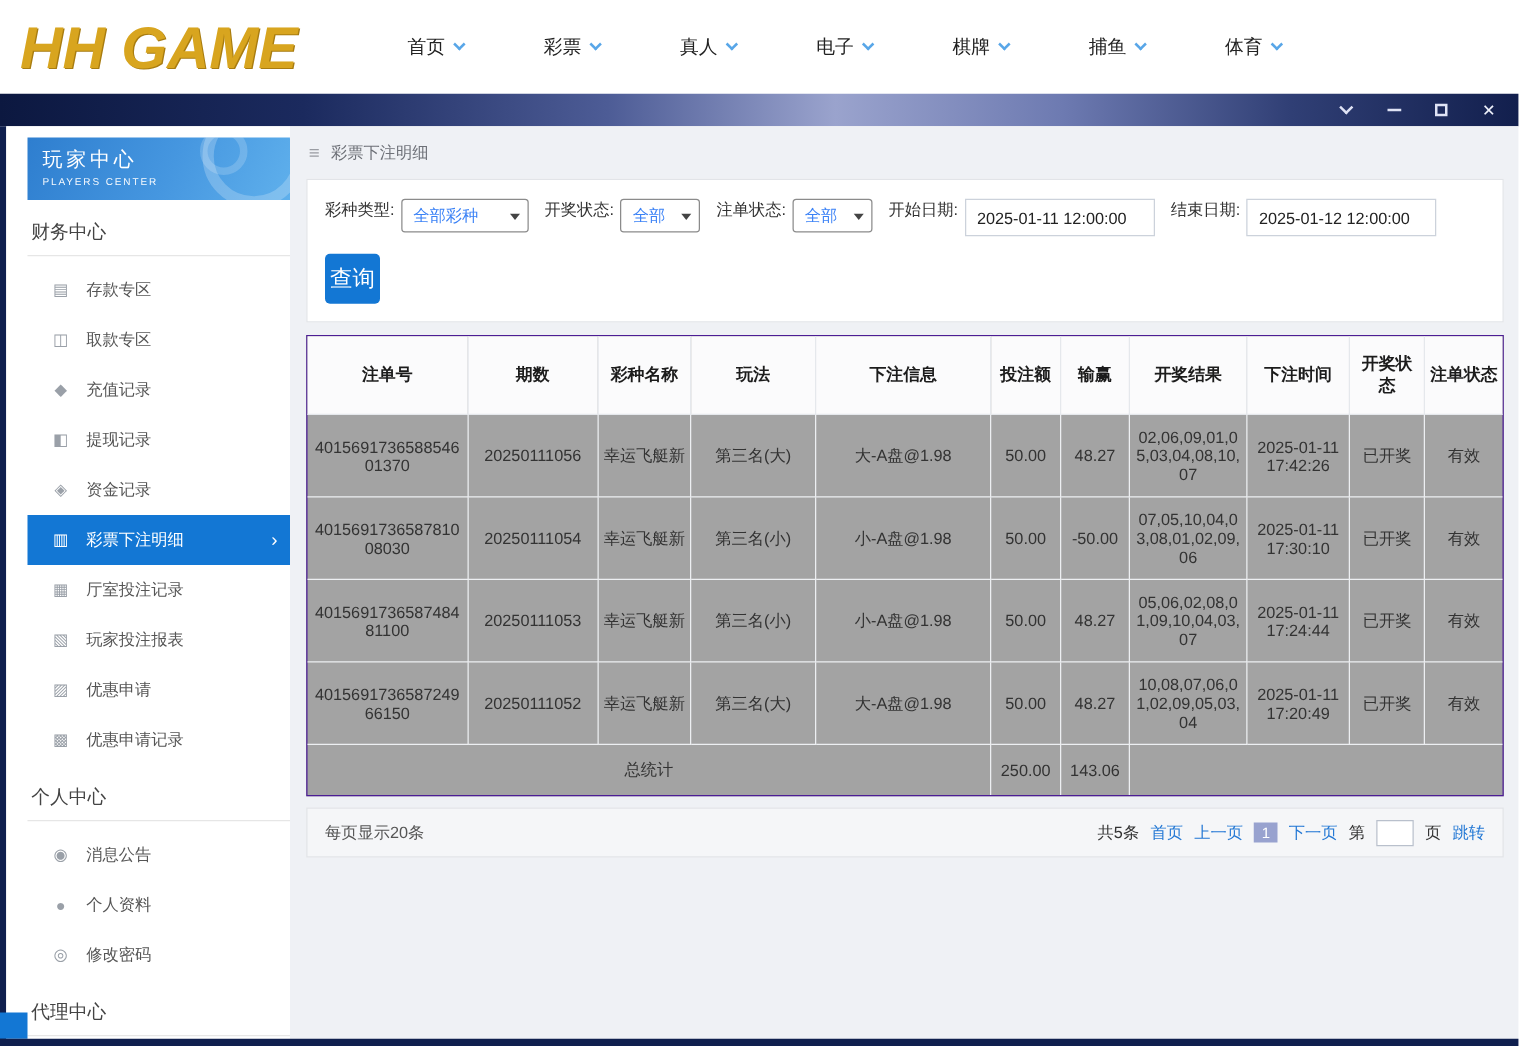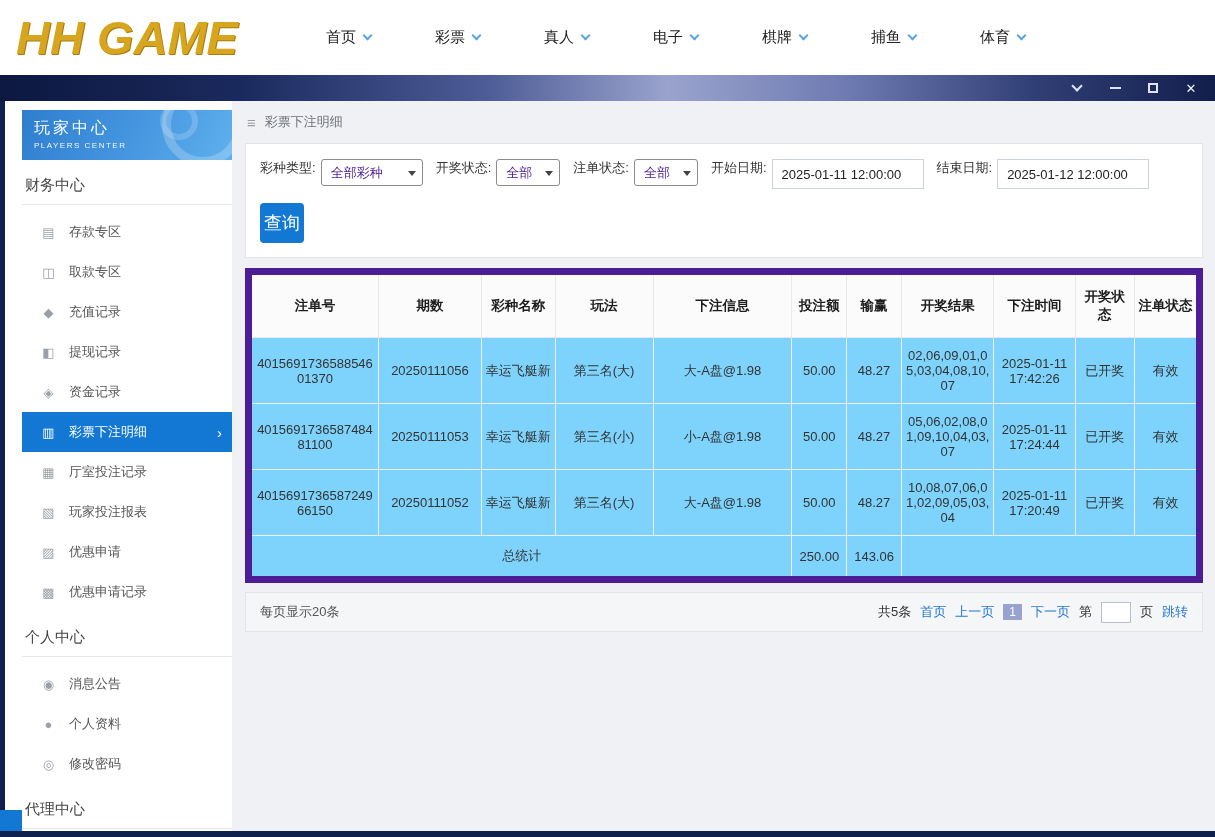--- a/index.html
+++ b/index.html
@@ -53,28 +53,28 @@
   
   .main { flex:1; background:#eff1f5; padding:0 12px 14px 13px; overflow:hidden; }
   .breadcrumb { height:42px; display:flex; align-items:center; gap:9px; color:#6e7178; font-size:13px; padding-left:2px; }
   .burger { color:#9a9da3; font-size:15px; }
 
   .filter-card { background:#fff; border:1px solid #e2e4e8; padding:15px 14px 14px; }
   .filter-row { display:flex; align-items:flex-start; font-size:13px; color:#333; white-space:nowrap; }
   .flabel { margin-right:5px; }
   .fgap { margin-left:13px; }
   .fselect { position:relative; display:inline-flex; align-items:center; height:27px; background:#fff;
-             border:1px solid #8b8b8b; border-radius:3px; padding:0 22px 0 9px; cursor:pointer; color:#4c1d95; }
+             border:1px solid #8b8b8b; border-radius:3px; padding:0 22px 0 9px; cursor:pointer; color:#3b82f6; }
   .fselect .sarrow { position:absolute; right:6px; top:11px; border:4px solid transparent; border-top:5px solid #444; }
   .finput { height:30px; width:152px; border:1px solid #ccd2db; background:#fff; font-size:13px; color:#222;
             padding:0 9px; font-family:"Liberation Sans","DejaVu Sans",sans-serif; }
   .query-btn { margin-top:14px; background:#1377d4; color:#fff; border:none; border-radius:4px;
                font-size:18px; padding:8px 4px; cursor:pointer; font-family:inherit; }
 
-  .table-card { background:#7dd3fc; border:7px solid #4c1d95; margin-top:10px; }
+  .table-card { background:#a3a3a3; border:1px solid #4c1d95; margin-top:10px; }
   table { width:100%; border-collapse:collapse; table-layout:fixed; font-size:13px; color:#333; }
   th { font-size:13.5px; font-weight:bold; color:#1c1c1c; background:#fbfbfc; padding:13px 3px;
        border:1px solid #e5e8ec; text-align:center; }
   td { padding:10px 3px; text-align:center; vertical-align:middle; border:1px solid #edeff2; word-break:break-all; }
   th:first-child, td:first-child { border-left:none; }
   th:last-child, td:last-child { border-right:none; }
   thead tr th { border-top:none; }
   tbody tr:last-child td { border-bottom:none; }
   tr.sum td { padding:11px 3px; }
 
@@ -276,20 +276,33 @@
                 <td class="c-play">第三名(大)</td>
                 <td class="c-bet_info">大-A盘@1.98</td>
                 <td class="c-amount">50.00</td>
                 <td class="c-winloss">48.27</td>
                 <td class="c-result">02,06,09,01,05,03,04,08,10,07</td>
                 <td class="c-time">2025-01-11 17:42:26</td>
                 <td class="c-draw_status">已开奖</td>
                 <td class="c-order_status">有效</td>
               </tr>
               <tr>
+                <td class="c-order_no">401569173658781008030</td>
+                <td class="c-period">20250111054</td>
+                <td class="c-lottery">幸运飞艇新</td>
+                <td class="c-play">第三名(小)</td>
+                <td class="c-bet_info">小-A盘@1.98</td>
+                <td class="c-amount">50.00</td>
+                <td class="c-winloss">-50.00</td>
+                <td class="c-result">07,05,10,04,03,08,01,02,09,06</td>
+                <td class="c-time">2025-01-11 17:30:10</td>
+                <td class="c-draw_status">已开奖</td>
+                <td class="c-order_status">有效</td>
+              </tr>
+              <tr>
                 <td class="c-order_no">401569173658748481100</td>
                 <td class="c-period">20250111053</td>
                 <td class="c-lottery">幸运飞艇新</td>
                 <td class="c-play">第三名(小)</td>
                 <td class="c-bet_info">小-A盘@1.98</td>
                 <td class="c-amount">50.00</td>
                 <td class="c-winloss">48.27</td>
                 <td class="c-result">05,06,02,08,01,09,10,04,03,07</td>
                 <td class="c-time">2025-01-11 17:24:44</td>
                 <td class="c-draw_status">已开奖</td>

